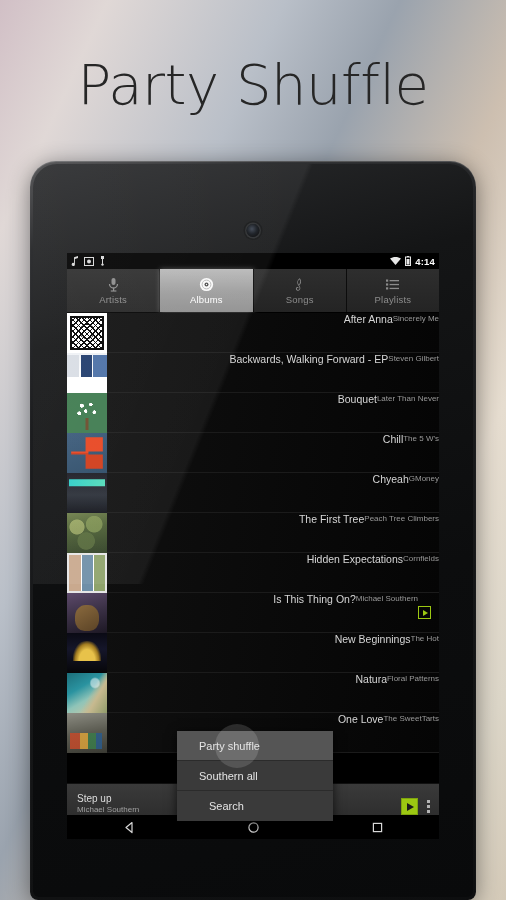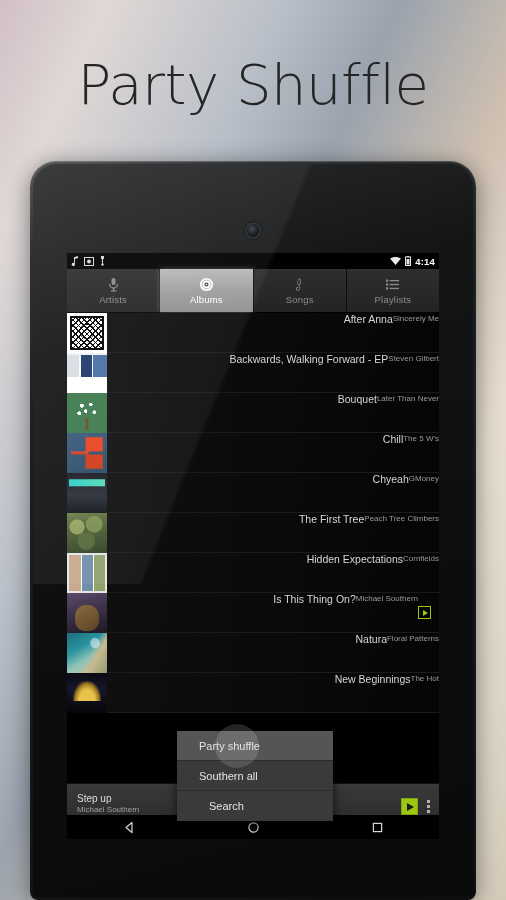--- a/index.html
+++ b/index.html
@@ -429,35 +429,44 @@
             </div>
             <div class="meta">
               <div class="a-title">Is This Thing On?</div>
               <div class="a-artist">Michael Southern</div>
             </div>
             <div class="nowplaying">
               <i></i>
             </div>
           </div>
           <div class="row">
+            <div class="art art-10">
+              <div class="frame"></div>
+            </div>
+            <div class="meta">
+              <div class="a-title">New Beginnings</div>
+              <div class="a-artist">The Hot</div>
+            </div>
+          </div>
+          <div class="row">
             <div class="art art-9">
               <div class="frame"></div>
             </div>
             <div class="meta">
               <div class="a-title">Natura</div>
               <div class="a-artist">Floral Patterns</div>
             </div>
           </div>
           <div class="row">
-            <div class="art art-10">
-              <div class="frame"></div>
-            </div>
-            <div class="meta">
-              <div class="a-title">New Beginnings</div>
-              <div class="a-artist">The Hot</div>
+            <div class="art art-11">
+              <div class="frame"></div>
+            </div>
+            <div class="meta">
+              <div class="a-title">One Love</div>
+              <div class="a-artist">The SweetTarts</div>
             </div>
           </div>
         </div>
 
       <div id="popup">
           <div class="mitem pressed">
             <span>Party shuffle</span>
           </div>
           <div class="mitem">
             <span>Southern all</span>

